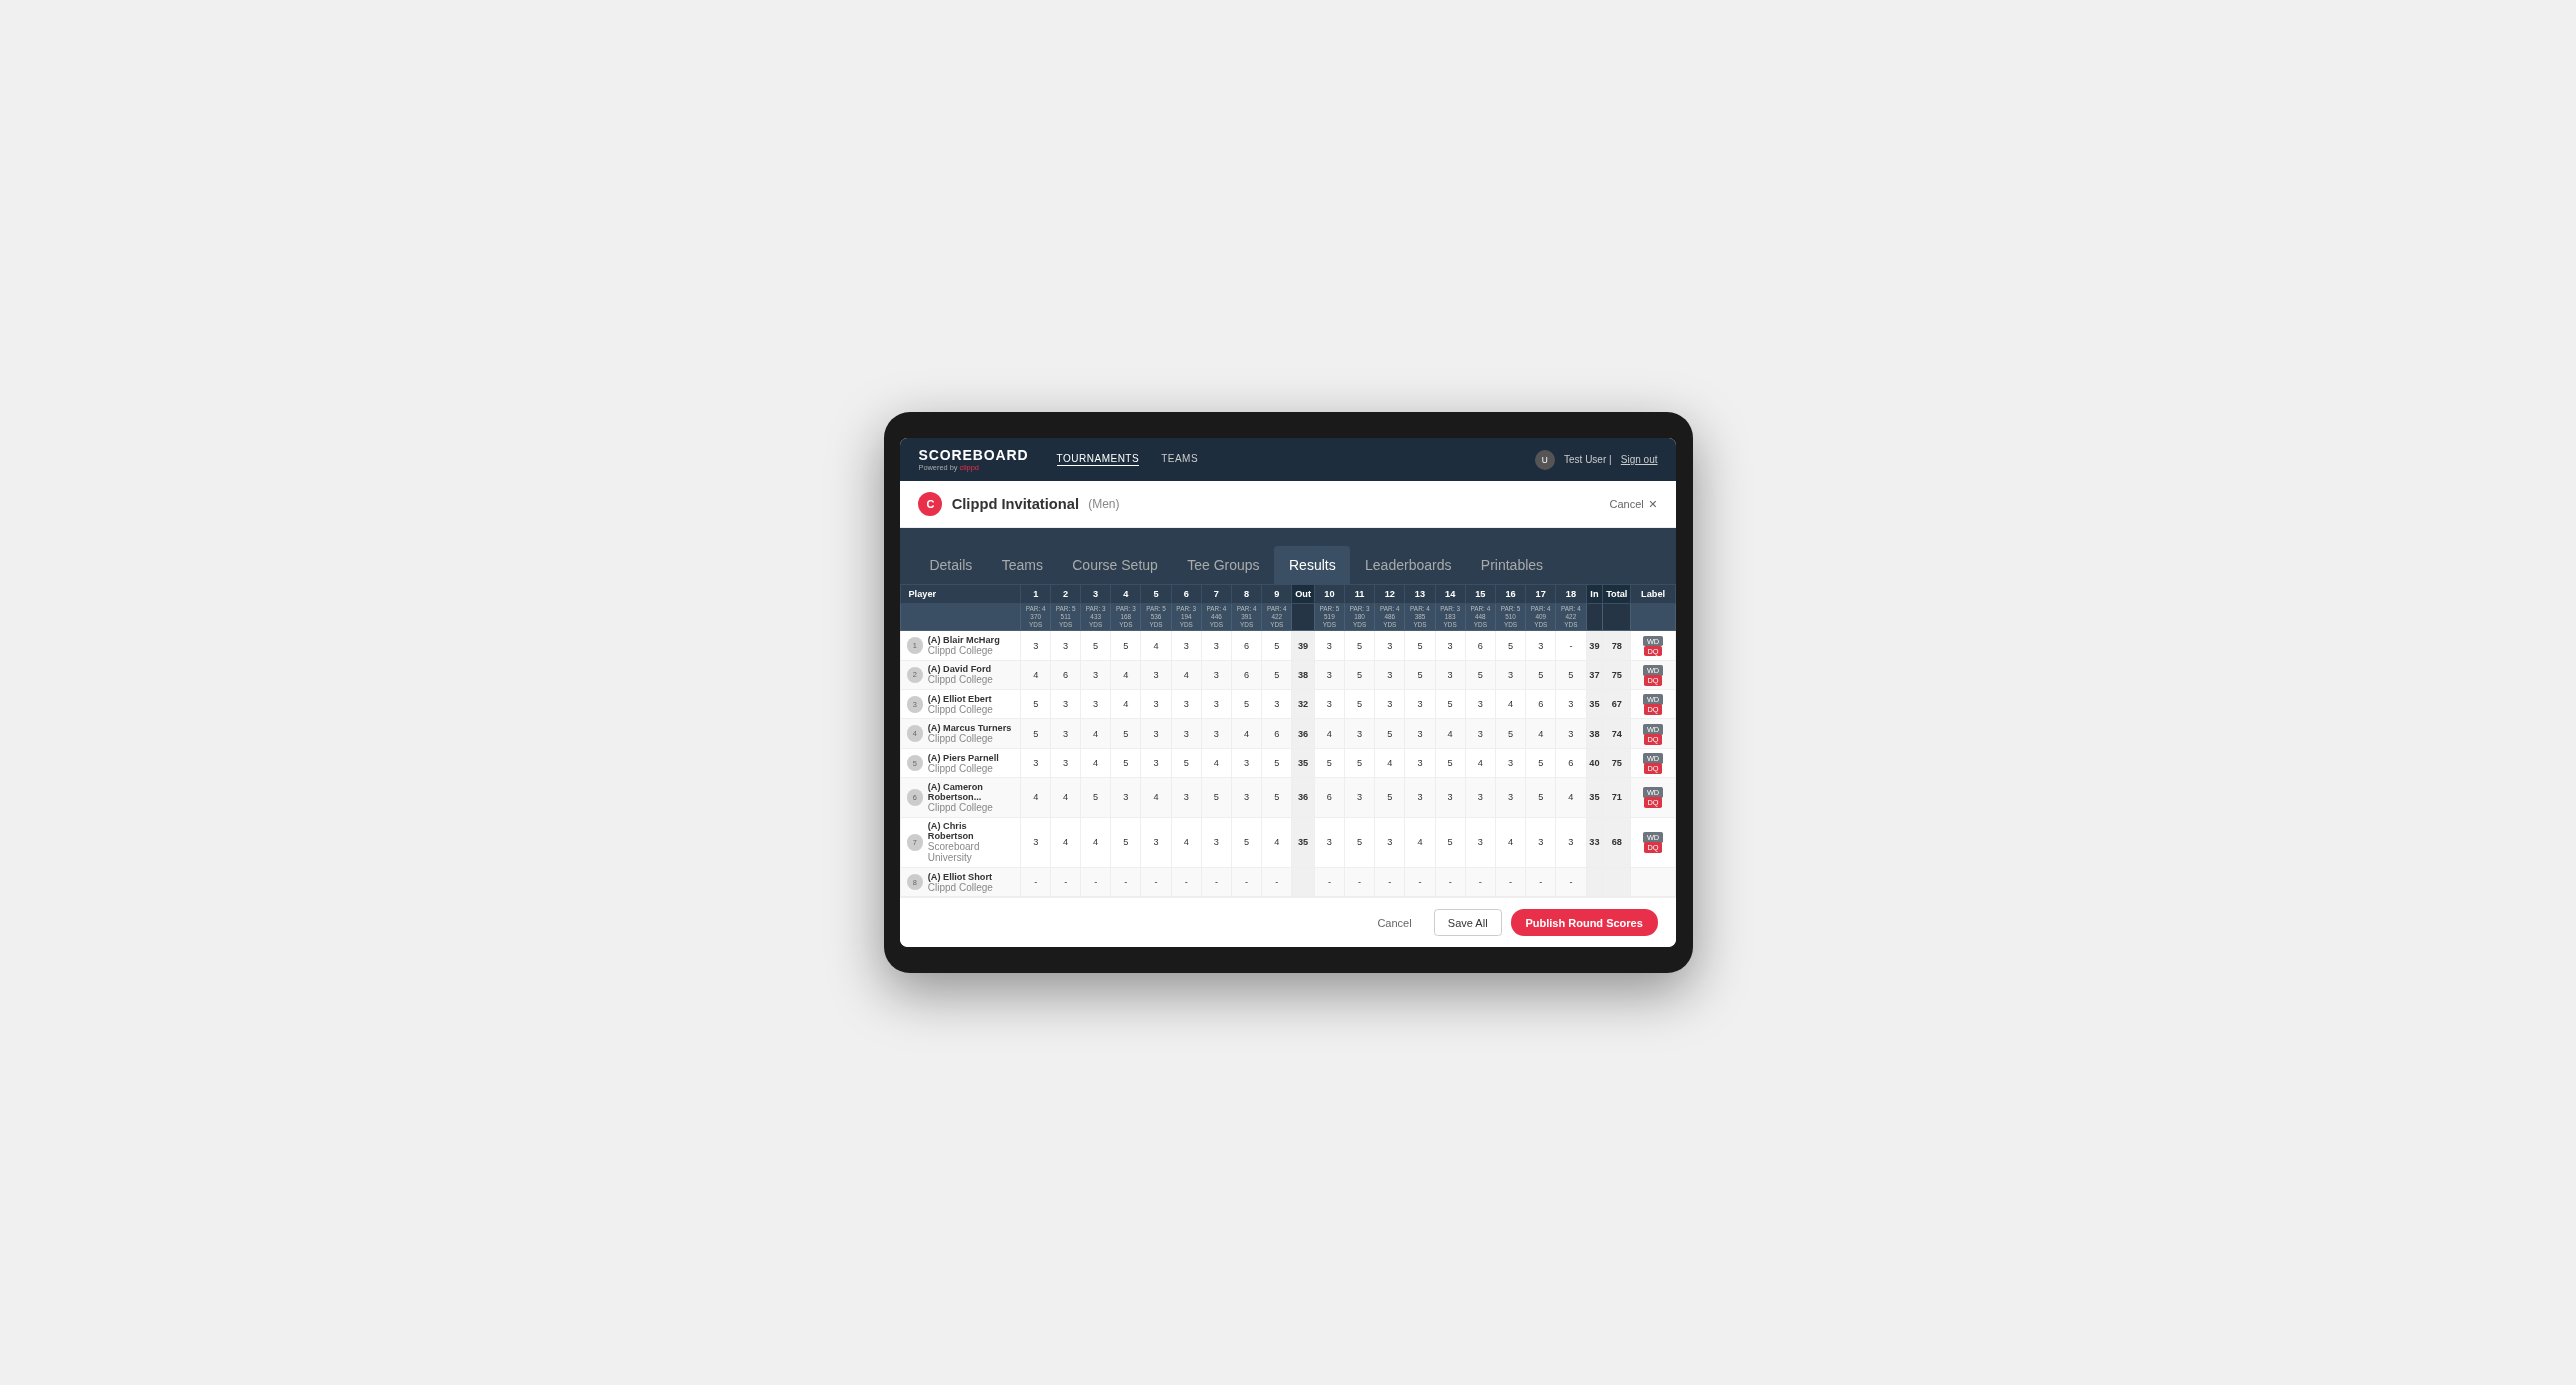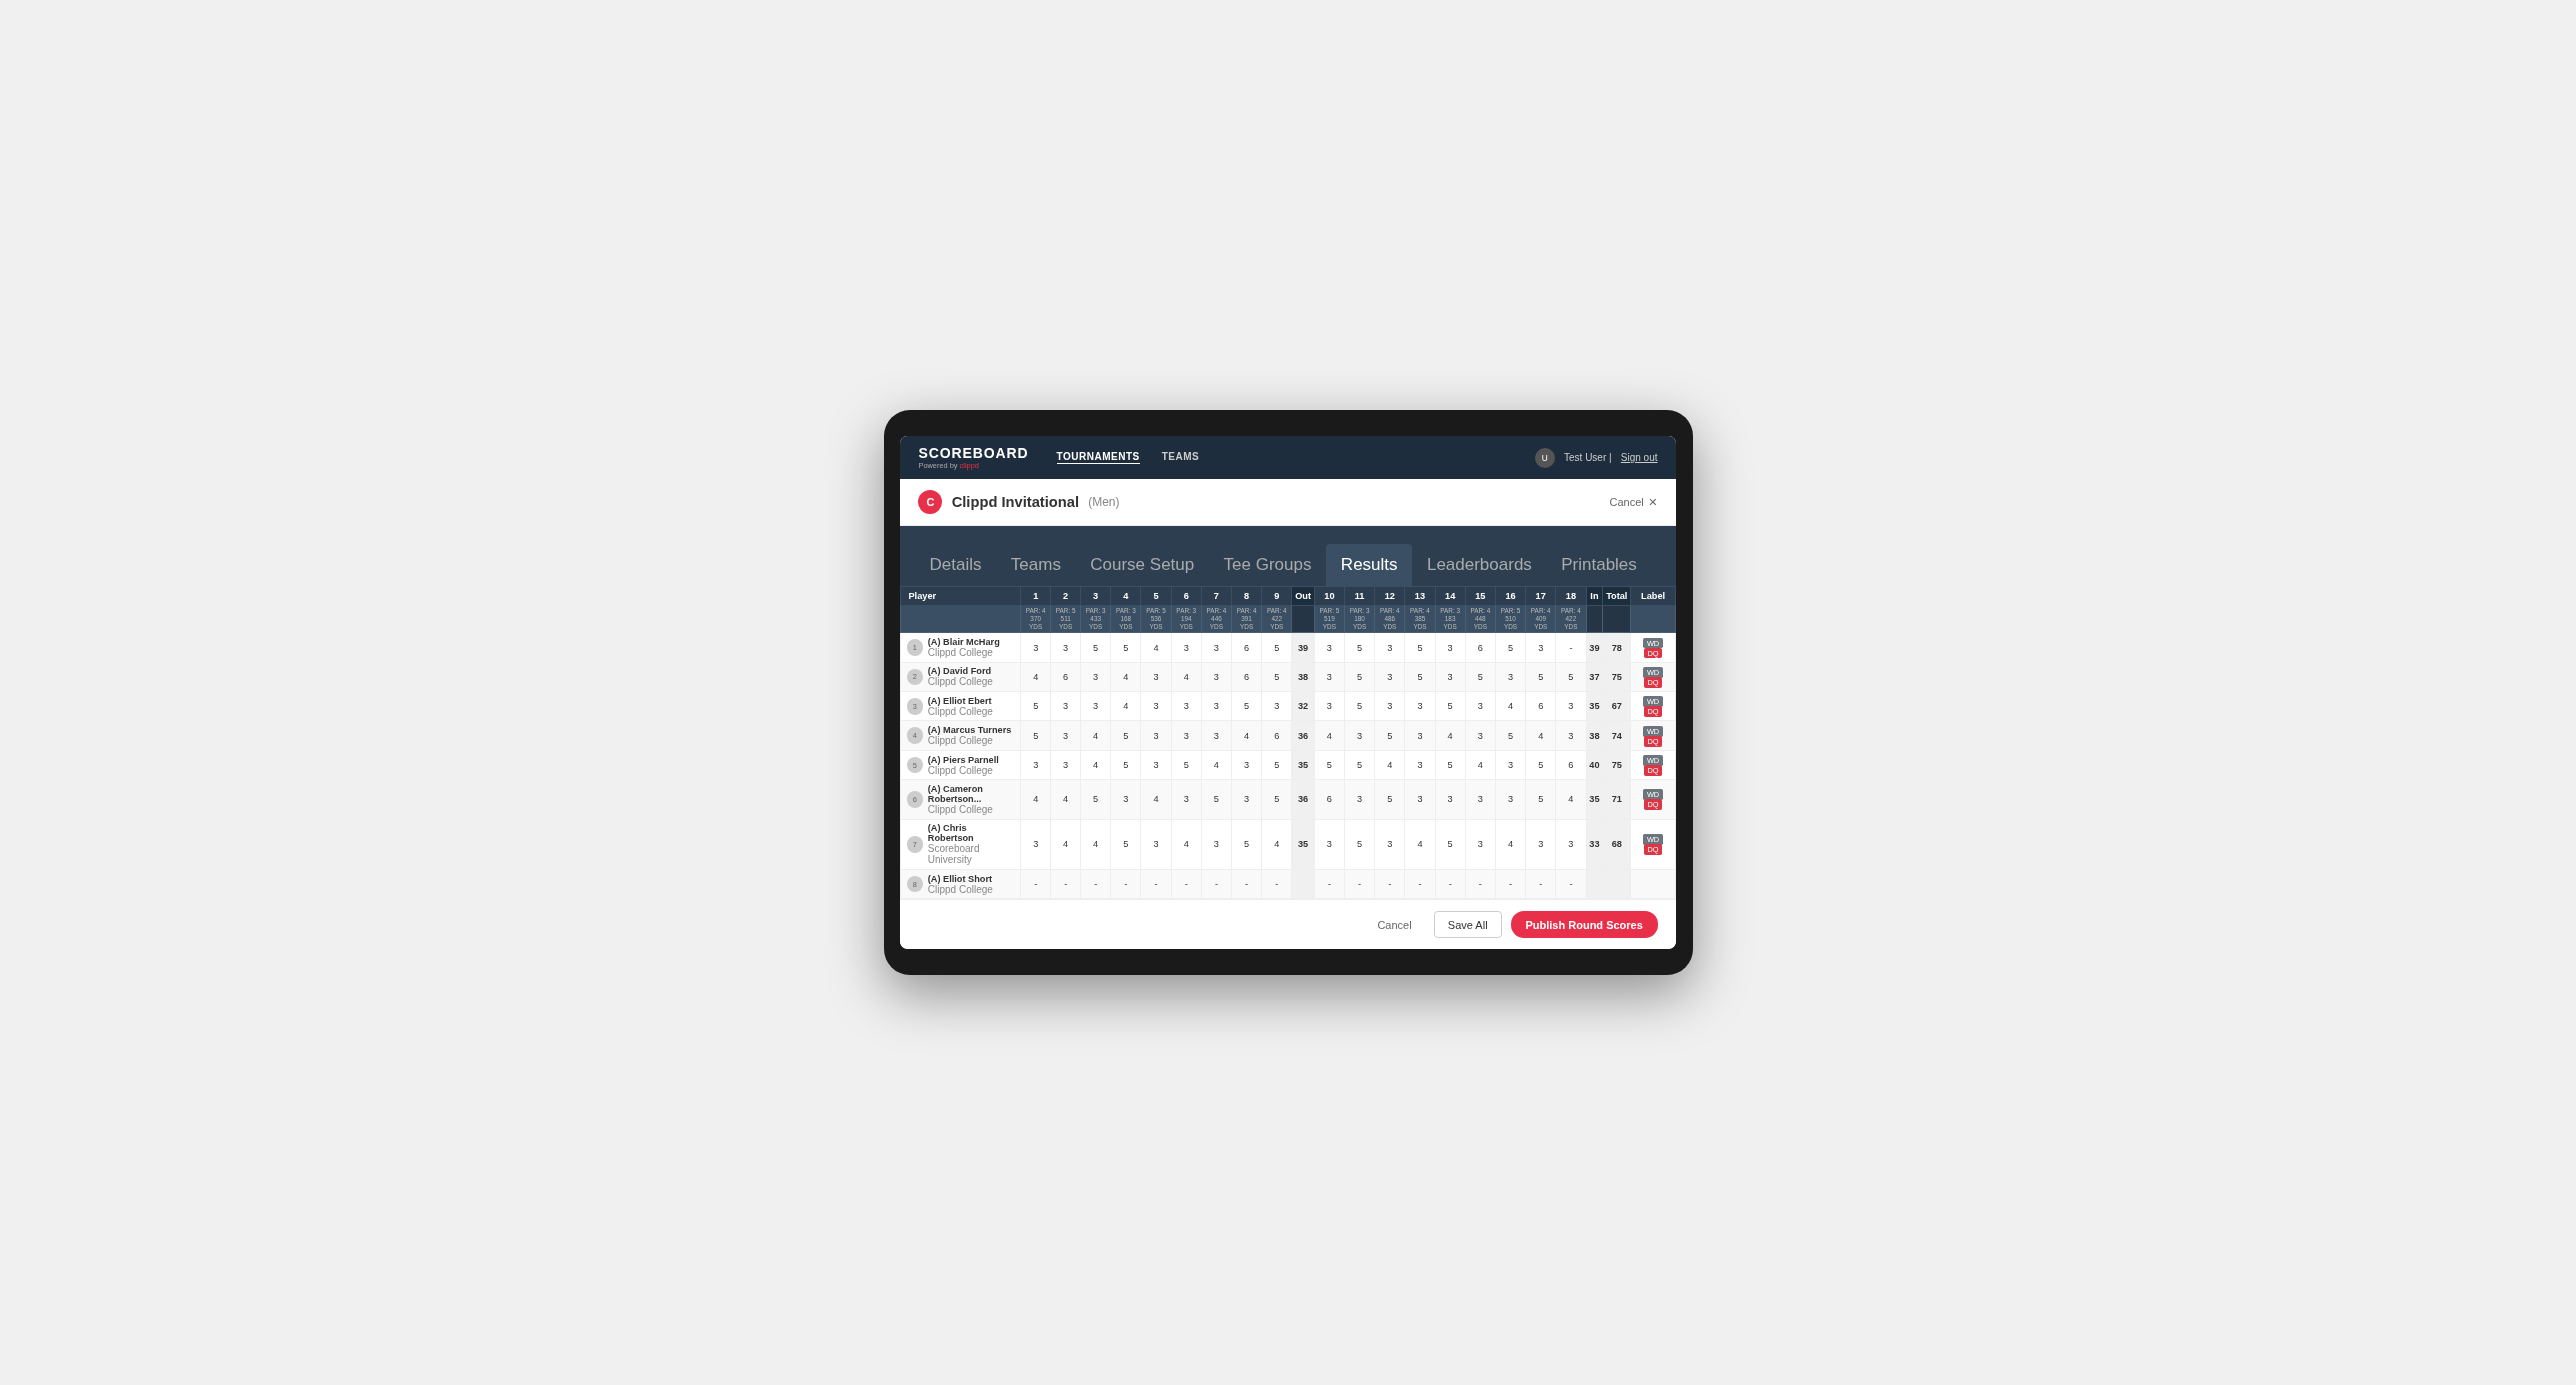--- a/index.html
+++ b/index.html
@@ -58,21 +58,21 @@
       color: #e8304a;
     }
     .nav-links {
       display: flex;
       gap: 22px;
       margin-left: 28px;
     }
     .nav-link {
       color: #ccc;
       font-size: 10px;
-      font-weight: 700;
+      font-weight: 400;
       letter-spacing: 0.5px;
       cursor: pointer;
       padding-bottom: 1.8px;
     }
     .nav-link.active {
       color: #fff;
       border-bottom: 1.8px solid #fff;
     }
     .header-left {
       display: flex;
@@ -141,21 +141,21 @@
     }
     
     .tabs-bar {
       background: #2c3e50;
       display: flex;
       padding: 0 14.7px;
     }
     .tab-item {
       padding: 11px 14.7px;
       color: #aaa;
-      font-size: 17px;
+      font-size: 14px;
       cursor: pointer;
       margin-top: 18px;
     }
     .tab-item.active {
       color: #fff;
       background: #3a4f63;
       border-radius: 3.7px 3.7px 0 0;
     }
     
     .controls-bar {

